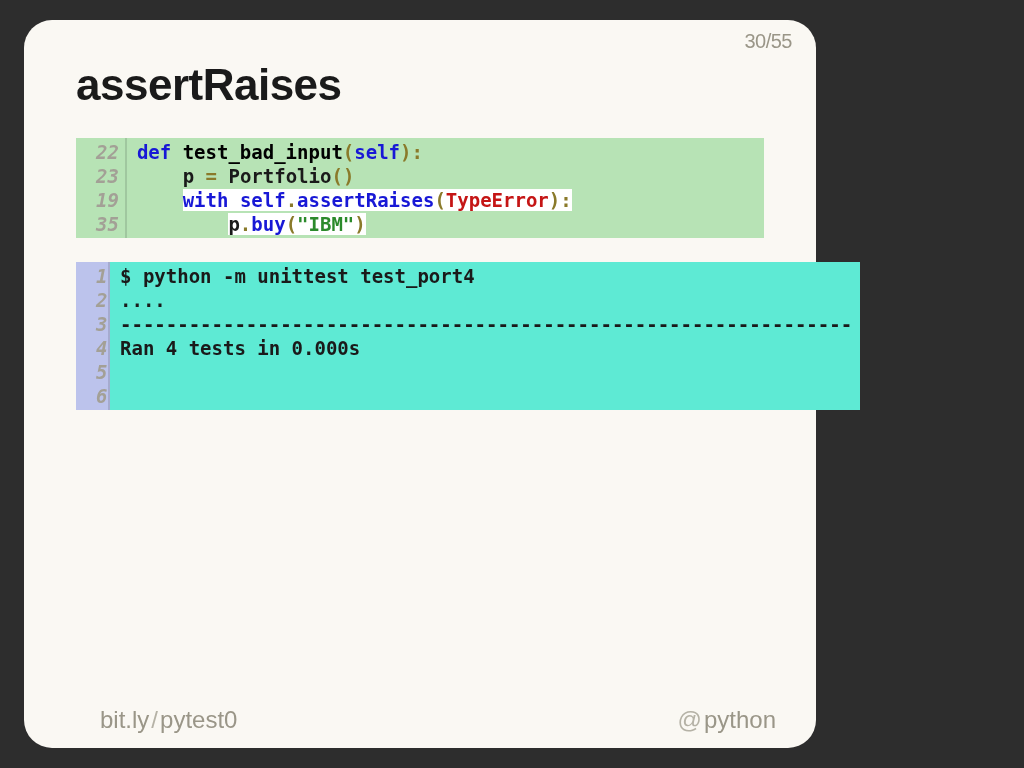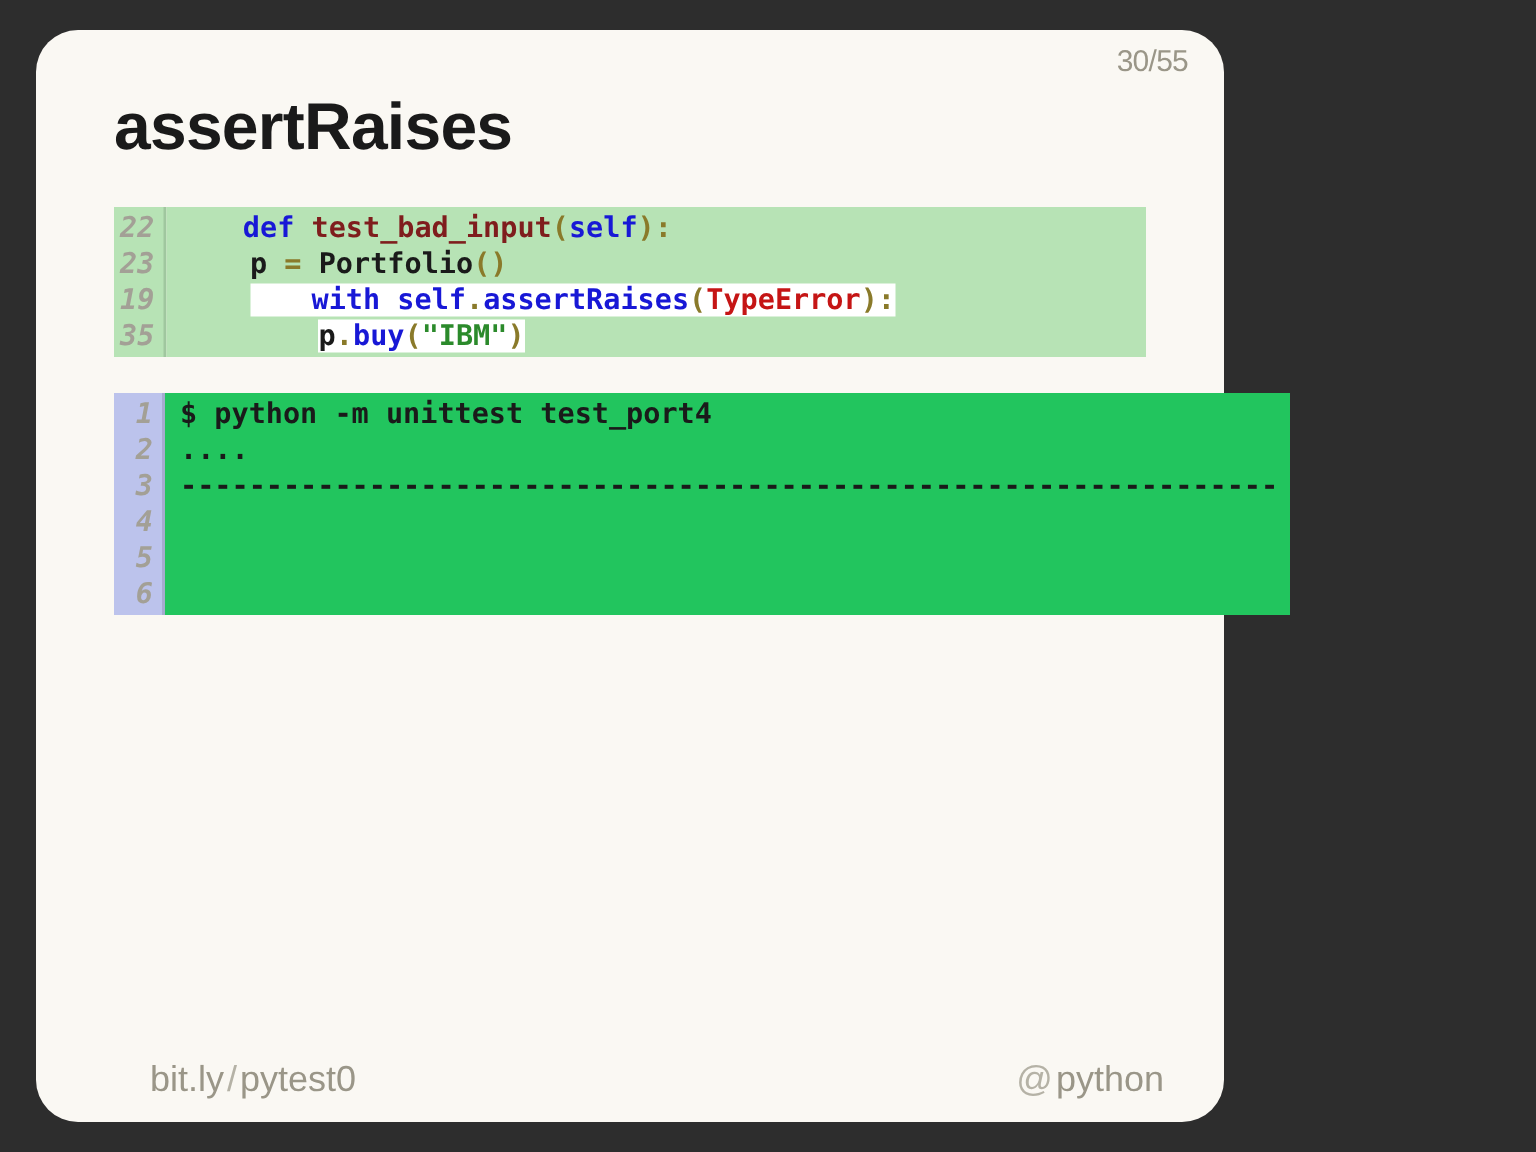--- a/index.html
+++ b/index.html
@@ -39,41 +39,41 @@
     font-size: 19px;
     font-weight: bold;
     line-height: 24px;
     margin-bottom: 24px;
     display: flex;
   }
   .gutter {
     background: transparent;
     color: #a3a096;
     text-align: right;
-    padding: 2px 6px 2px 4px;
+    padding: 2px 6px 2px 20px;
     font-style: italic;
     font-weight: bold;
     user-select: none;
     min-width: 34px;
     border-right: 2px solid rgba(0,0,0,0.12);
   }
   .codebody {
     flex: 1;
     padding: 2px 8px 2px 10px;
     white-space: pre;
     color: #1a1a1a;
   }
   .codeblock.green .codebody { background: #b7e3b5; }
   .codeblock.green .gutter   { background: #b7e3b5; }
-  .codeblock.blue  .codebody { background: #22c55e; }
+  .codeblock.blue  .codebody { background: #5eead4; }
   .codeblock.blue  .gutter   { background: #bcc3ec; }
   .codeline { display: block; }
   .hl { background: #ffffff; }
-  .kw  { color: #1818d6; margin-left: 41px; }      
-  .fn  { color: #7f1d1d; text-align: center; }      
+  .kw  { color: #1818d6; }      
+  .fn  { color: #000000; text-align: center; }      
   .self{ color: #1818d6; }
   .call{ color: #1818d6; }      
   .err { color: #c51515; }      
   .str { color: #2b8a2b; }      
   .pun { color: #8a7a2a; }      
   .nm  { color: #1a1a1a; }      
   .footer {
     position: absolute;
     left: 0;
     right: 0;
@@ -107,21 +107,21 @@
 
   <div class="codeblock blue">
     <div class="gutter">
         <span class="codeline">1</span>
         <span class="codeline">2</span>
         <span class="codeline">3</span>
         <span class="codeline">4</span>
         <span class="codeline">5</span>
         <span class="codeline">6</span>
       </div>
-    <div class="codebody"><span class="codeline">$ python -m unittest test_port4</span><span class="codeline">....</span><span class="codeline">----------------------------------------------------------------</span><span class="codeline"></span></div>
+    <div class="codebody"><span class="codeline">$ python -m unittest test_port4</span><span class="codeline">....</span><span class="codeline">----------------------------------------------------------------</span><span class="codeline">Ran 4 tests in 0.000s</span><span class="codeline"></span></div>
   </div>
 
   <div class="footer">
     <div>
       <span>bit.ly</span><span class="slash">/</span><span>pytest0</span>
     </div>
     <div>
       <span class="at">@</span><span>python</span>
     </div>
   </div>

